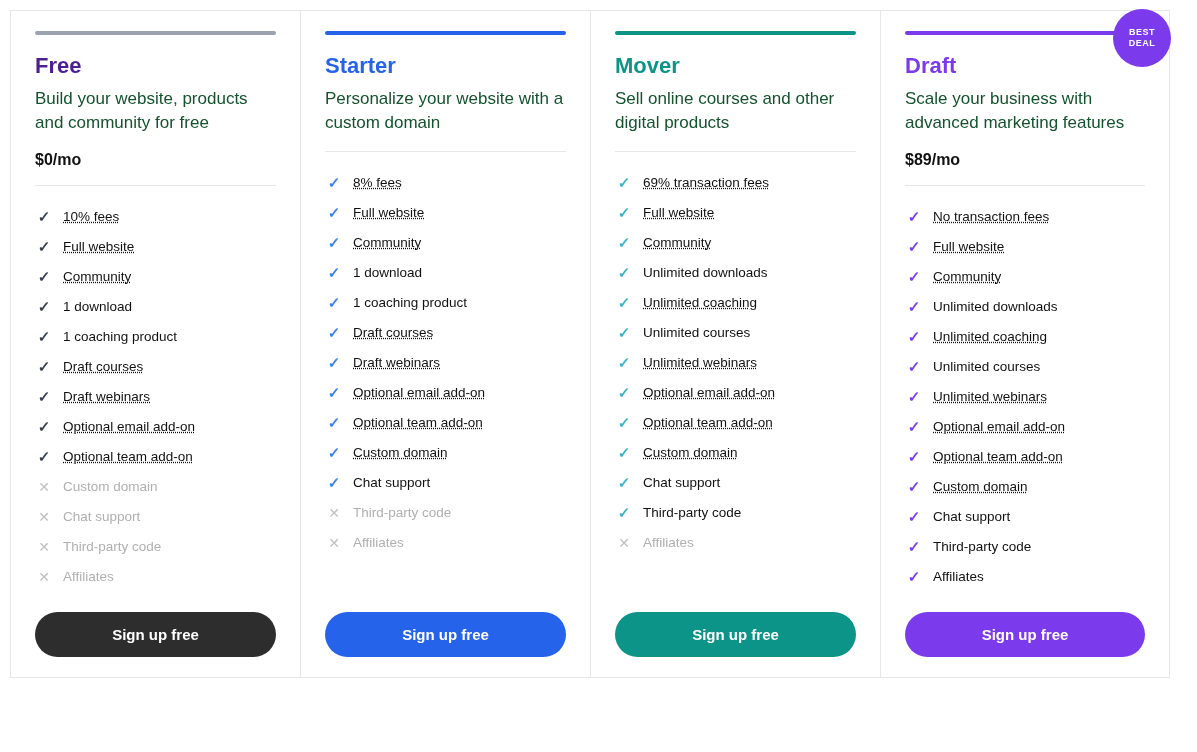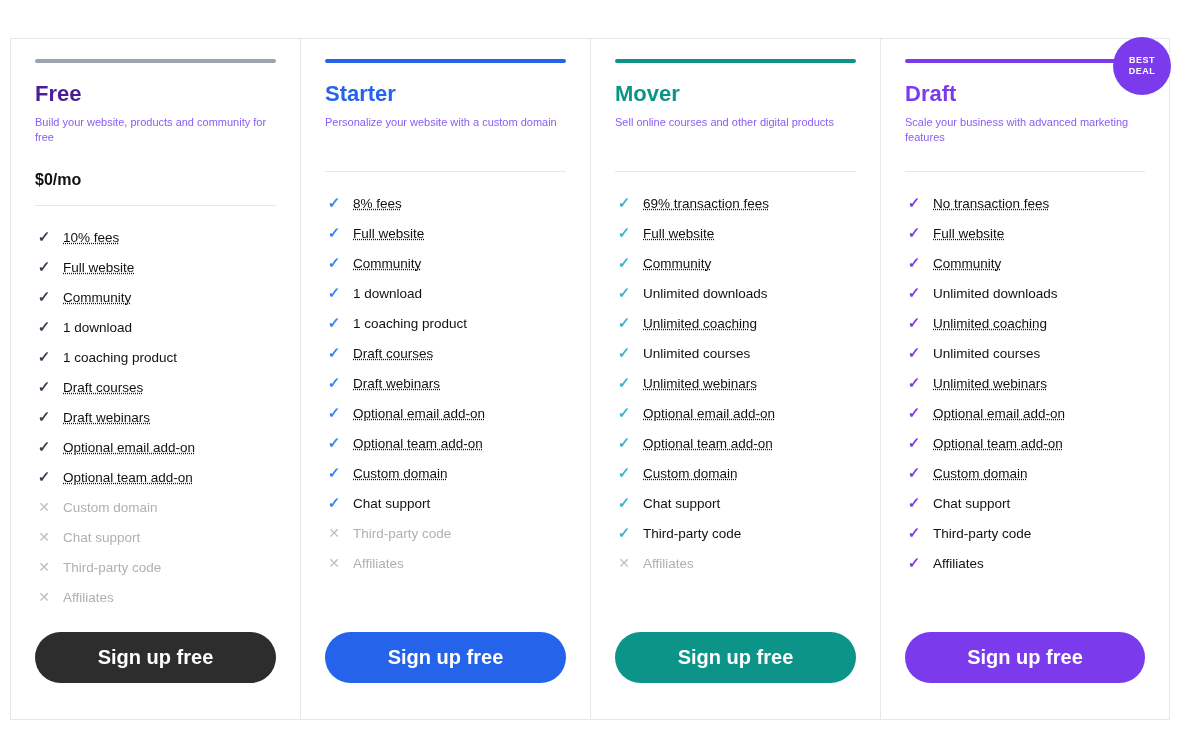--- a/index.html
+++ b/index.html
@@ -16,42 +16,41 @@
       display: grid;
       grid-template-columns: repeat(4, 290px);
       gap: 0;
       width: 1197px;
       padding: 0 10px;
     }
     .plan-card {
       background: #fff;
       border: 1px solid #e5e7eb;
       border-radius: 0;
-      padding: 20px 24px 36px 24px;
+      padding: 20px 24px 20px 24px;
       position: relative;
       display: flex;
       flex-direction: column;
-      margin-top: 28px;
     }
     .plan-card:not(:last-child) {
       border-right: none;
     }
     .plan-top-bar {
       height: 4px;
       margin-bottom: 18px;
       border-radius: 2px;
     }
     .plan-name {
       font-size: 22px;
       font-weight: 700;
       margin-bottom: 8px;
     }
     .plan-desc {
-      font-size: 11px;
-      color: #8b5cf6;
+      font-size: 17px;
+      color: #14532d;
       margin-bottom: 16px;
       min-height: 40px;
       line-height: 1.4;
     }
     .plan-price {
       font-size: 16px;
       font-weight: 600;
       color: #111;
       margin-bottom: 16px;
     }
@@ -112,21 +111,21 @@
     .feature-label-link {
       text-decoration: underline;
       text-decoration-style: dotted;
       cursor: pointer;
     }
     .btn-signup {
       width: 100%;
       padding: 14px;
       border: none;
       border-radius: 30px;
-      font-size: 20px;
+      font-size: 15px;
       font-weight: 700;
       cursor: pointer;
       margin-top: auto;
     }
     .btn-dark { background: #2d2d2d; color: #fff; }
     .btn-blue { background: #2563eb; color: #fff; }
     .btn-teal { background: #0d9488; color: #fff; }
     .btn-purple { background: #7c3aed; color: #fff; }
     .best-deal-badge {
       position: absolute;
@@ -351,20 +350,21 @@
       <button class="btn-signup btn-teal">Sign up free</button>
     </div>
     <div class="plan-card plan-shaker">
       <div class="best-deal-badge">
         <span>BEST</span>
         <span>DEAL</span>
       </div>
       <div class="plan-top-bar"></div>
       <div class="plan-name">Draft</div>
       <div class="plan-desc">Scale your business with advanced marketing features</div>
+      <div class="plan-price">$89/mo</div>
       <hr class="divider">
       <ul class="features-list">
         <li class="feature-item active">
           <span class="feature-icon check-purple">✓</span>
           <span class="feature-label-link">No transaction fees</span>
         </li>
         <li class="feature-item active">
           <span class="feature-icon check-purple">✓</span>
           <span class="feature-label-link">Full website</span>
         </li>

